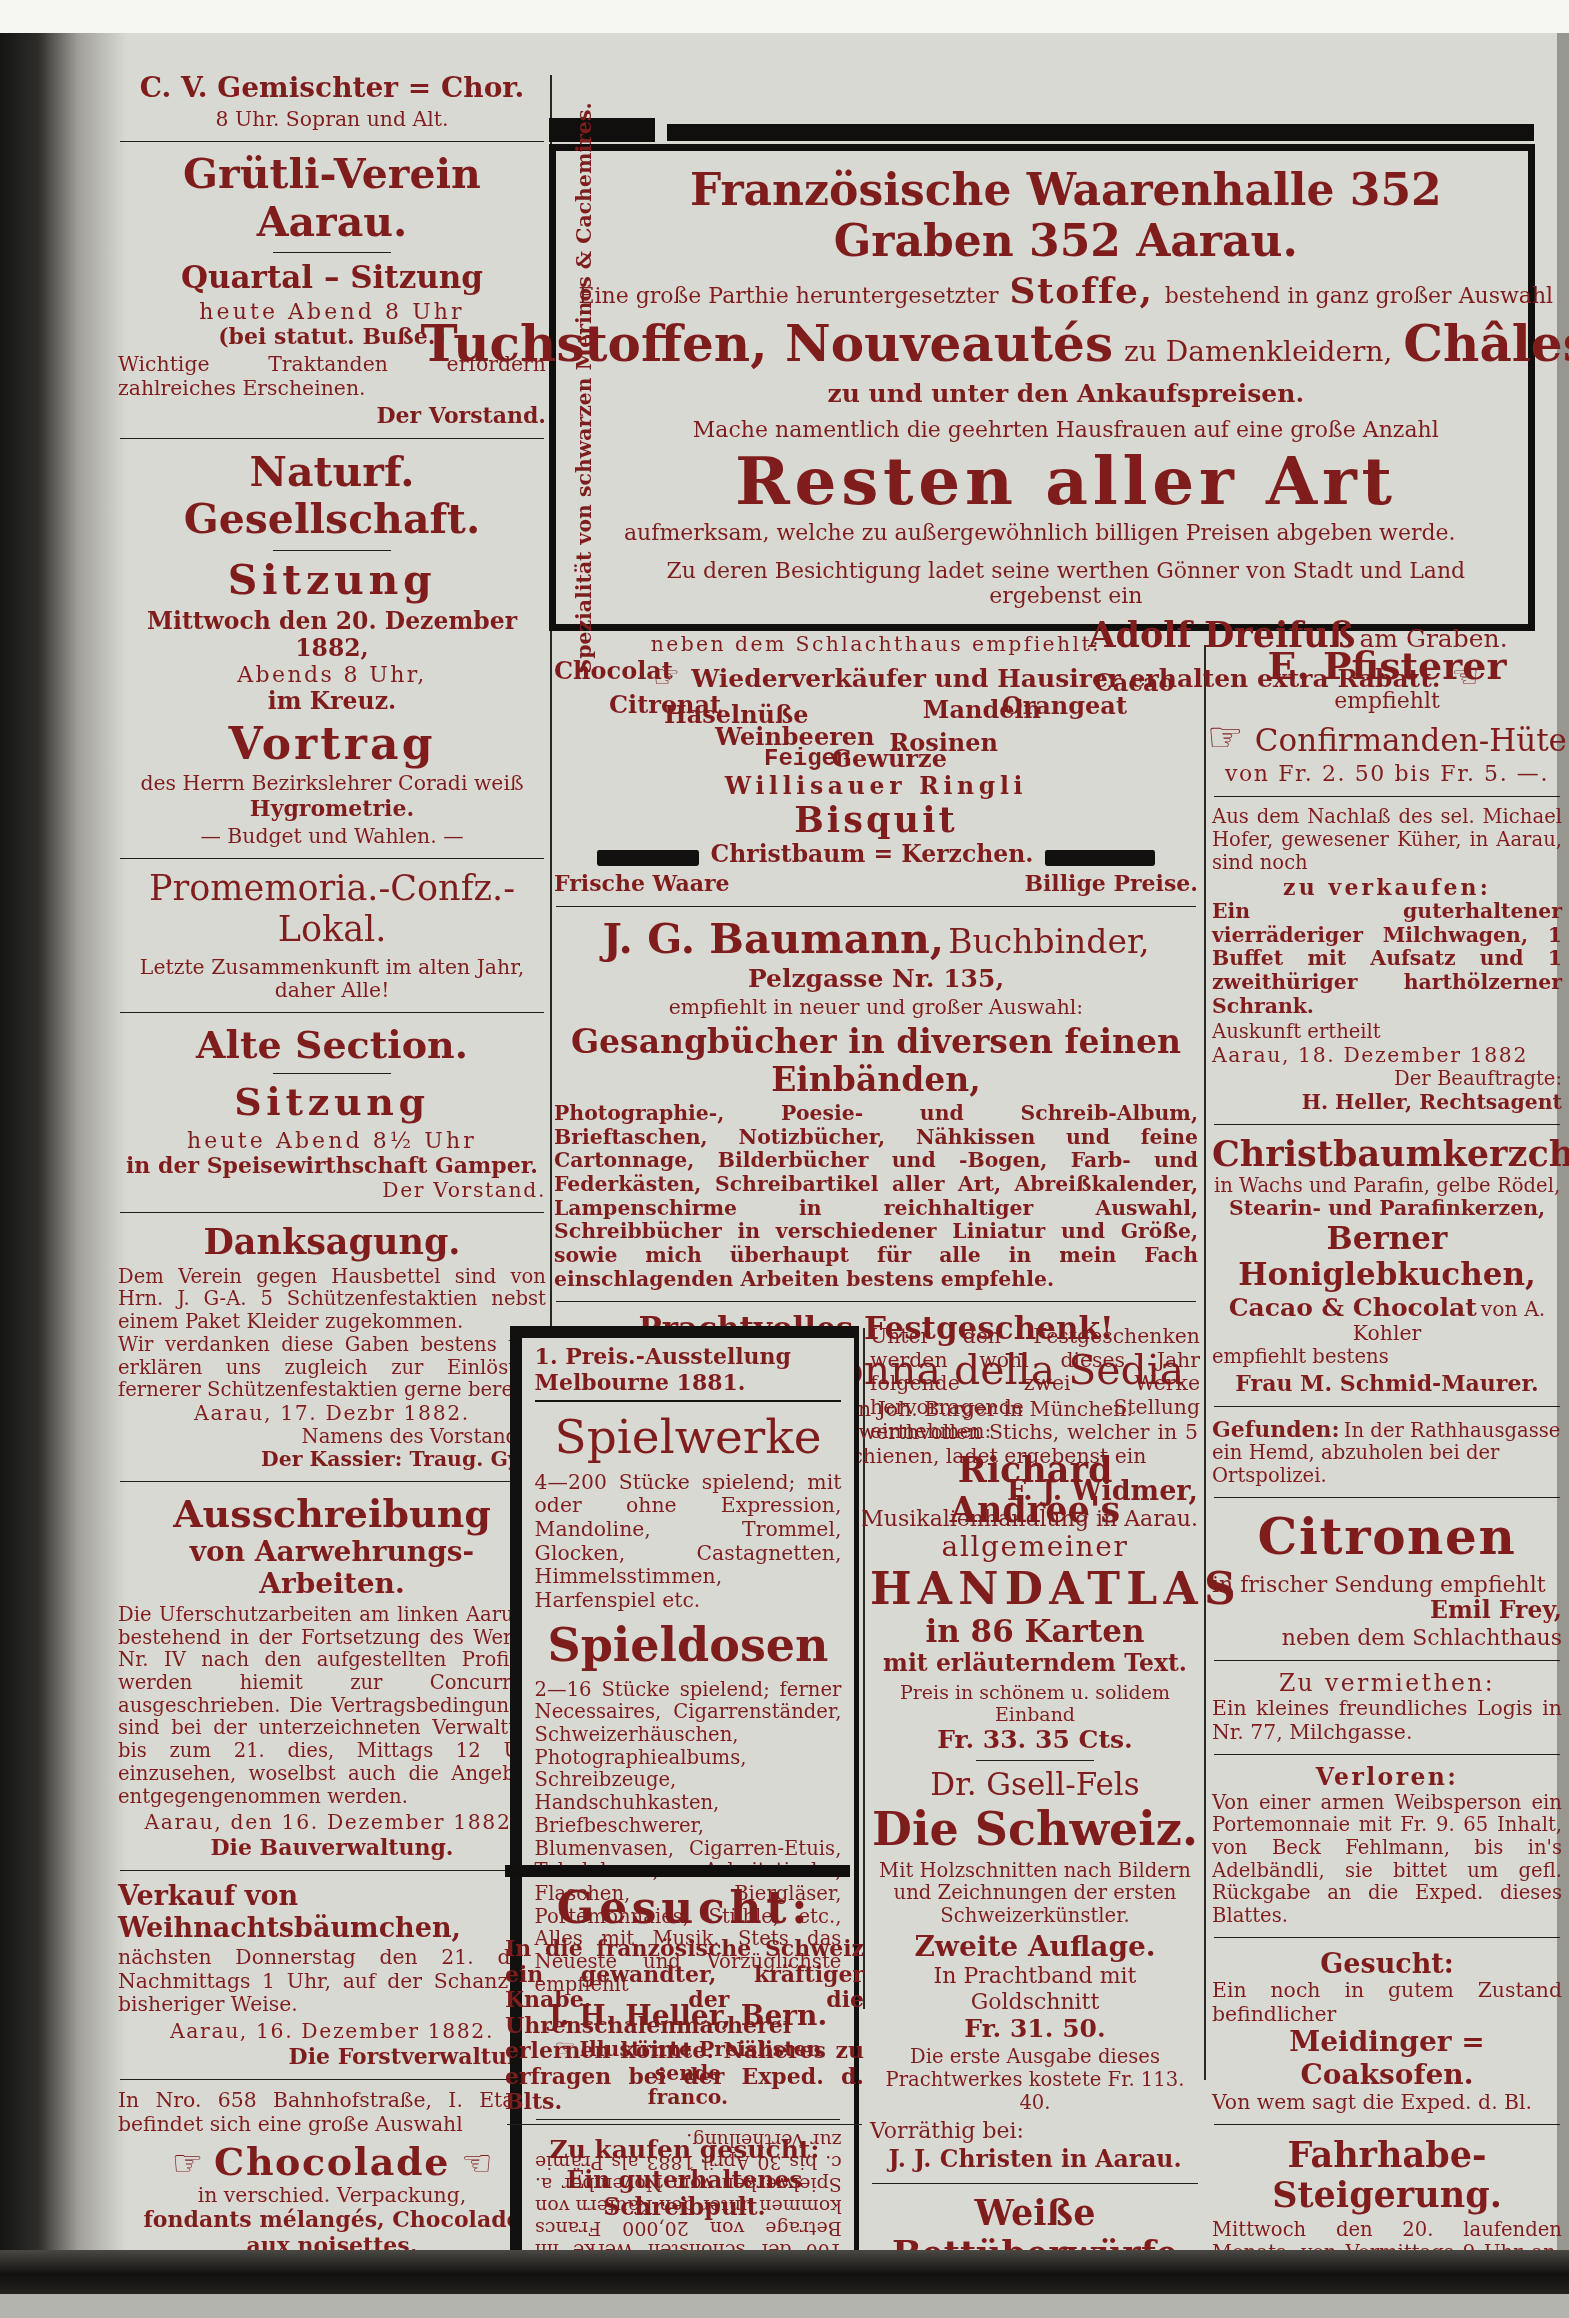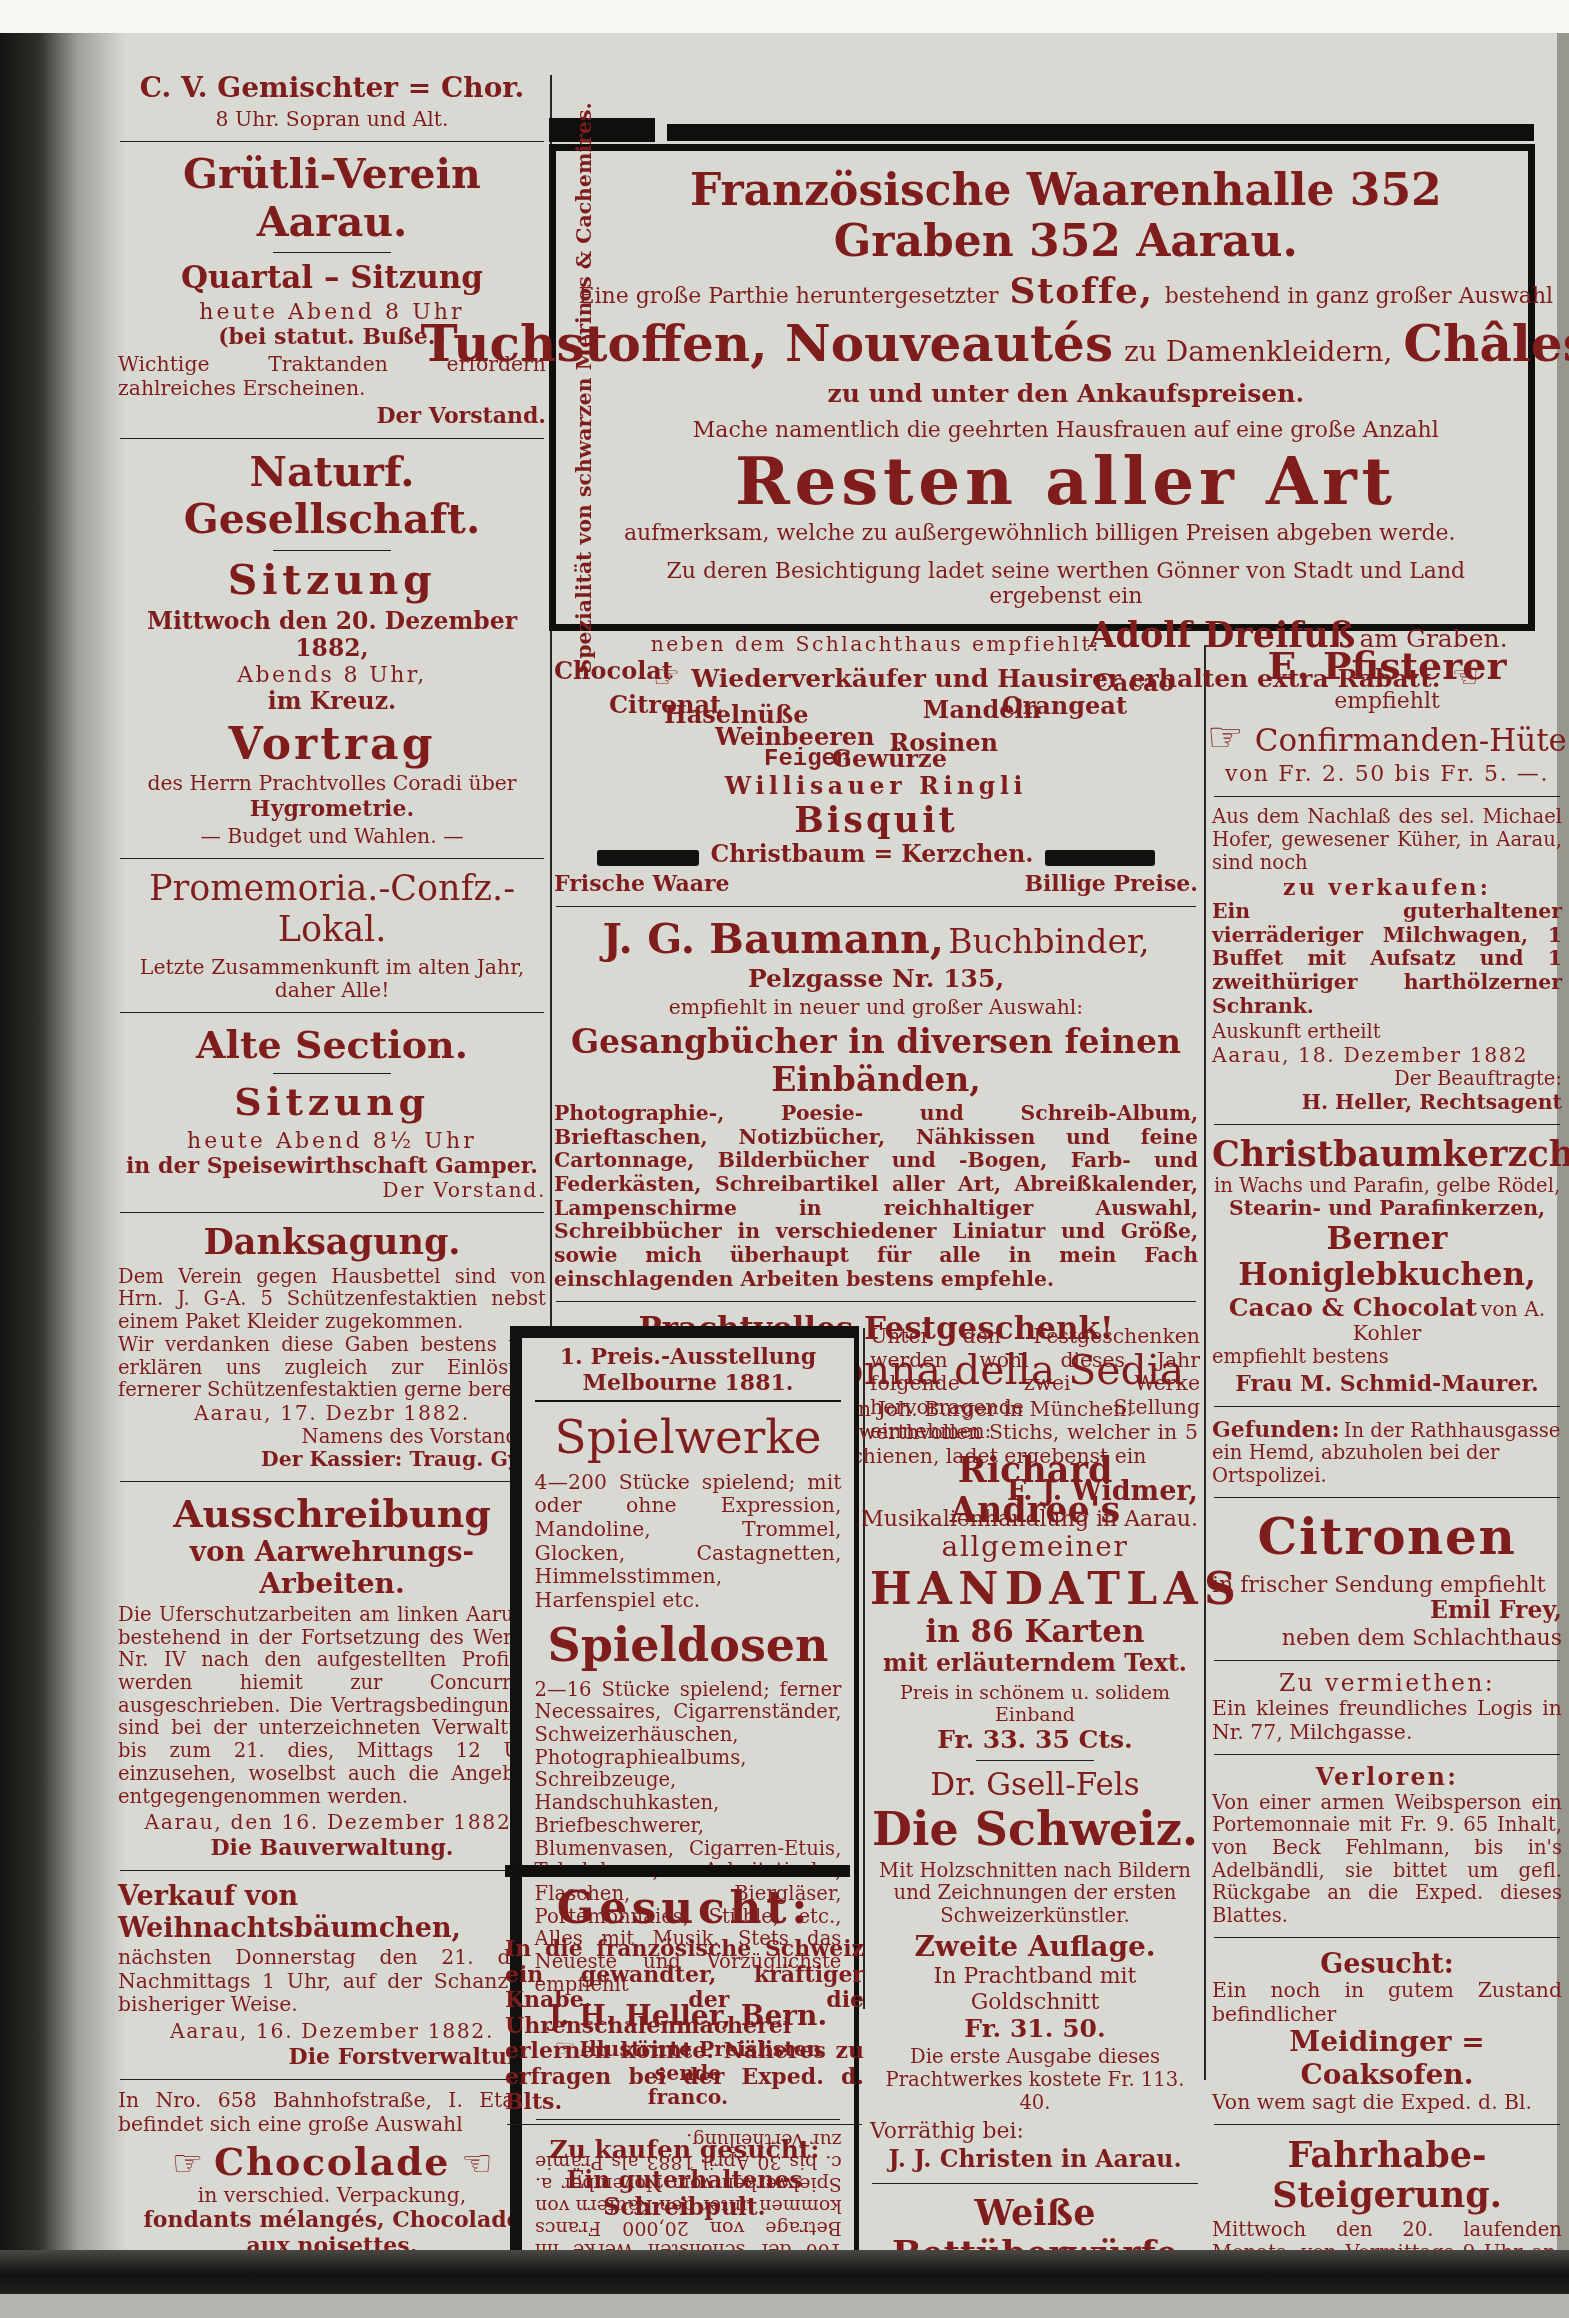--- a/index.html
+++ b/index.html
@@ -76,21 +76,21 @@
     </div>
     <hr class="rule">
     <div>
       <div class="c fs52 b">Naturf. Gesellschaft.</div>
       <hr class="shortrule">
       <div class="c fs52 b sp6">Sitzung</div>
       <div class="c fs30 b mt4">Mittwoch den 20. Dezember 1882,</div>
       <div class="c fs28 sp3">Abends 8 Uhr,</div>
       <div class="c fs30 b">im Kreuz.</div>
       <div class="c fs56 b sp4 mt4">Vortrag</div>
-      <div class="c fs26 mt4">des Herrn Prachtvolles Coradi über</div>
+      <div class="c fs26 mt4">des Herrn Bezirkslehrer Coradi weiß</div>
       <div class="c fs28 b">Hygrometrie.</div>
       <div class="c fs26 mt4">— Budget und Wahlen. —</div>
     </div>
     <hr class="rule">
     <div>
       <div class="c fs44">Promemoria.-Confz.-Lokal.</div>
       <div class="c fs26 mt8">Letzte Zusammenkunft im alten Jahr,</div>
       <div class="c fs26">daher Alle!</div>
     </div>
     <hr class="rule">
@@ -218,21 +218,21 @@
       <div class="c fs40 b">Prachtvolles Festgeschenk!</div>
       <div class="c fs52">Rafael's Madonna della Sedia</div>
       <div class="c fs26 mt4">in Kupfer gestochen von Joh. Burger in München.</div>
       <div class="j fs26">Zu gefl. Besichtigung dieses werthvollen Stichs, welcher in 5 verschiedenen Ausgaben erschienen, ladet ergebenst ein</div>
       <div class="r fs34 b mt8">F. J. Widmer,</div>
       <div class="r fs28">Musikalienhandlung in Aarau.</div>
     </div>
   </div>
 
   <div class="sec spiel-box lh">
-    <div class="l fs28 b" style="border-bottom:2.4px solid #16140f;padding-bottom:4.7px;text-align:center;">1. Preis.-Ausstellung Melbourne 1881.</div>
+    <div class="l fs28 b" style="border-bottom:2.4px solid #16140f;padding-bottom:4.7px;">1. Preis.-Ausstellung Melbourne 1881.</div>
     <div class="c fs60" style="margin-top:7.8px;">Spielwerke</div>
     <div class="j fs26 mt8">4—200 Stücke spielend; mit oder ohne Expression, Mandoline, Trommel, Glocken, Castagnetten, Himmelsstimmen, Harfenspiel etc.</div>
     <div class="c fs58 b mt8">Spieldosen</div>
     <div class="j fs25 mt8">2—16 Stücke spielend; ferner Necessaires, Cigarrenständer, Schweizerhäuschen, Photographiealbums, Schreibzeuge, Handschuhkasten, Briefbeschwerer, Blumenvasen, Cigarren-Etuis, Tabakdosen, Arbeitstische, Flaschen, Biergläser, Portemonnaies, Stühle, etc., Alles mit Musik.  Stets das Neueste und Vorzüglichste empfiehlt</div>
     <div class="c fs36 b mt4">J. H. Heller, Bern.</div>
     <div class="c mt4">
       <span class="hand fs30">☞</span>
       <span class="fs26 b">Illustrirte Preislisten sende</span>
     </div>
     <div class="c fs26 b">franco.</div>

